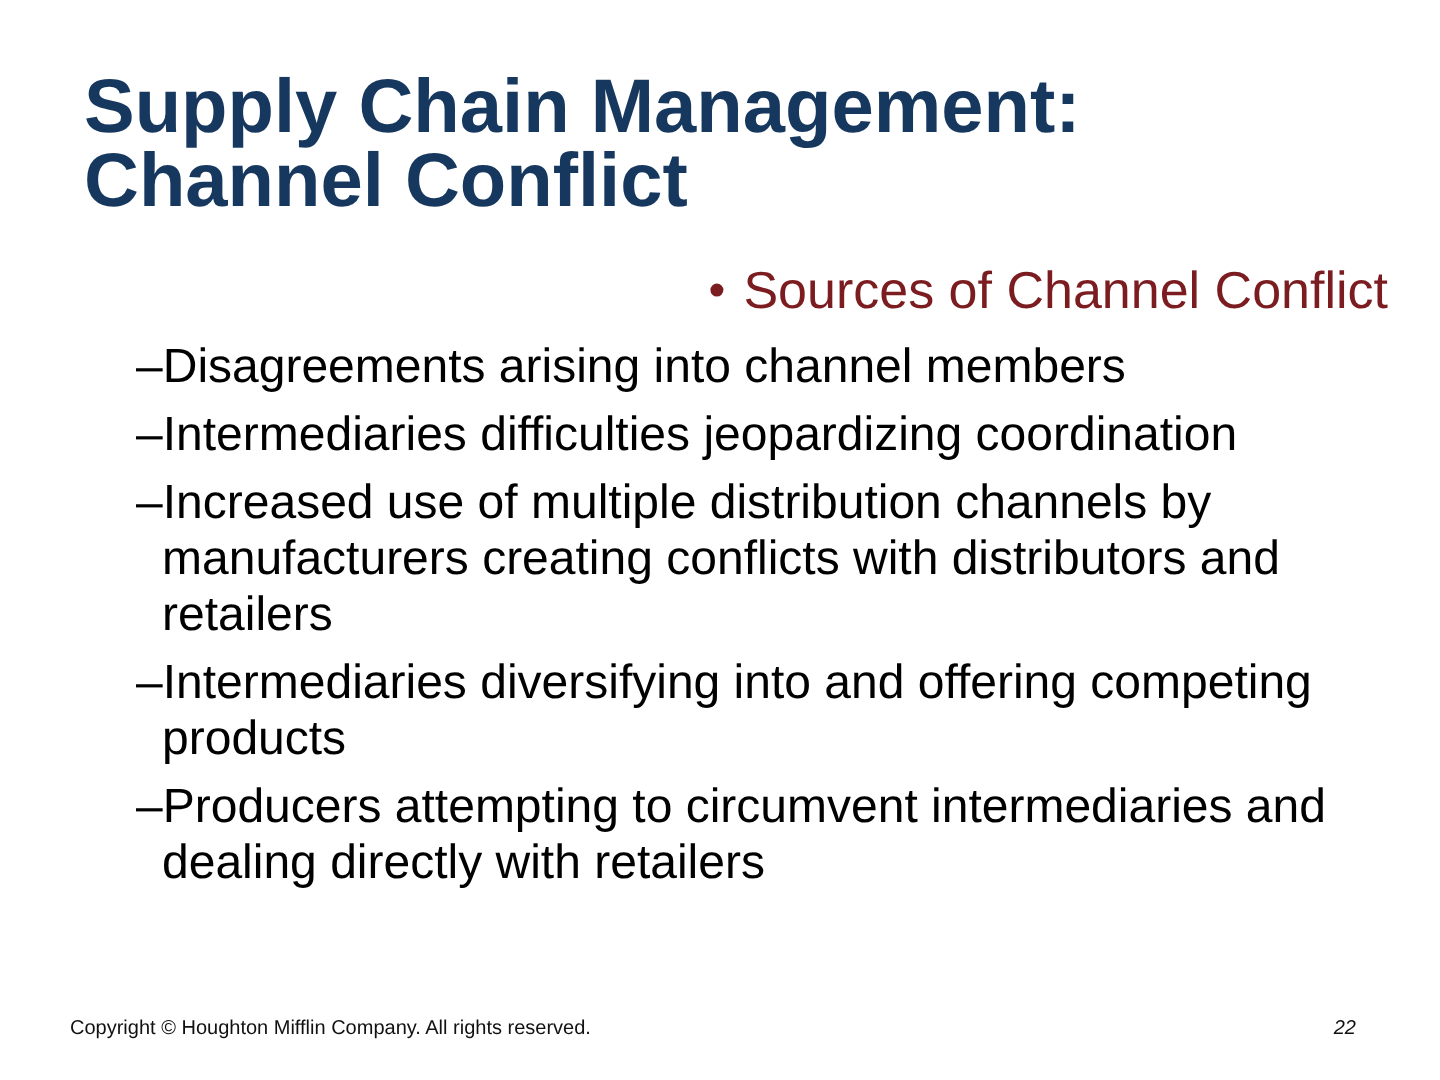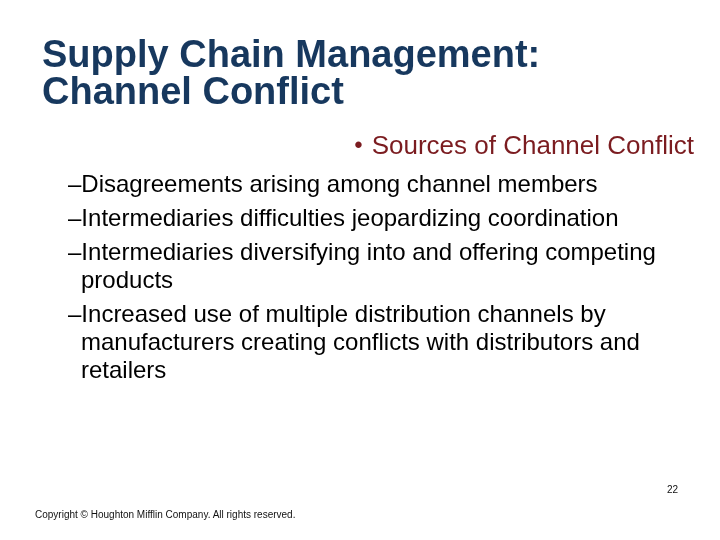--- a/index.html
+++ b/index.html
@@ -69,43 +69,45 @@
     position: absolute;
     left: 35px;
     top: 509px;
     font-size: 10px;
     line-height: 12px;
     color: #111111;
   }
   .footer-page {
     position: absolute;
     right: 42px;
-    top: 484px;
+    top: 509px;
     font-size: 10px;
     line-height: 12px;
     color: #111111;
+    font-style: italic;
   }
 </style>
 </head>
 <body>
 
 <div class="slide">
 
   <div class="title">
     <div>Supply Chain Management:</div>
     <div>Channel Conflict</div>
   </div>
 
   <div class="main-bullet-row">
     <span class="glyph">•</span><span>Sources of Channel Conflict</span>
   </div>
 
   <div class="sub-bullet-list">
-      <div class="sub-bullet"><span class="dash">–</span><span>Disagreements arising among channel members</span></div>
+      <div class="sub-bullet"><span class="dash">–</span><span>Disagreements arising into channel members</span></div>
       <div class="sub-bullet"><span class="dash">–</span><span>Intermediaries difficulties jeopardizing coordination</span></div>
+      <div class="sub-bullet"><span class="dash">–</span><span>Increased use of multiple distribution channels by manufacturers creating conflicts with distributors and retailers</span></div>
       <div class="sub-bullet"><span class="dash">–</span><span>Intermediaries diversifying into and offering competing products</span></div>
-      <div class="sub-bullet"><span class="dash">–</span><span>Increased use of multiple distribution channels by manufacturers creating conflicts with distributors and retailers</span></div>
+      <div class="sub-bullet"><span class="dash">–</span><span>Producers attempting to circumvent intermediaries and dealing directly with retailers</span></div>
     </div>
 
   <div class="footer-copyright">Copyright © Houghton Mifflin Company. All rights reserved.</div>
   <div class="footer-page">22</div>
 
 </div>
 
 </body></html>

